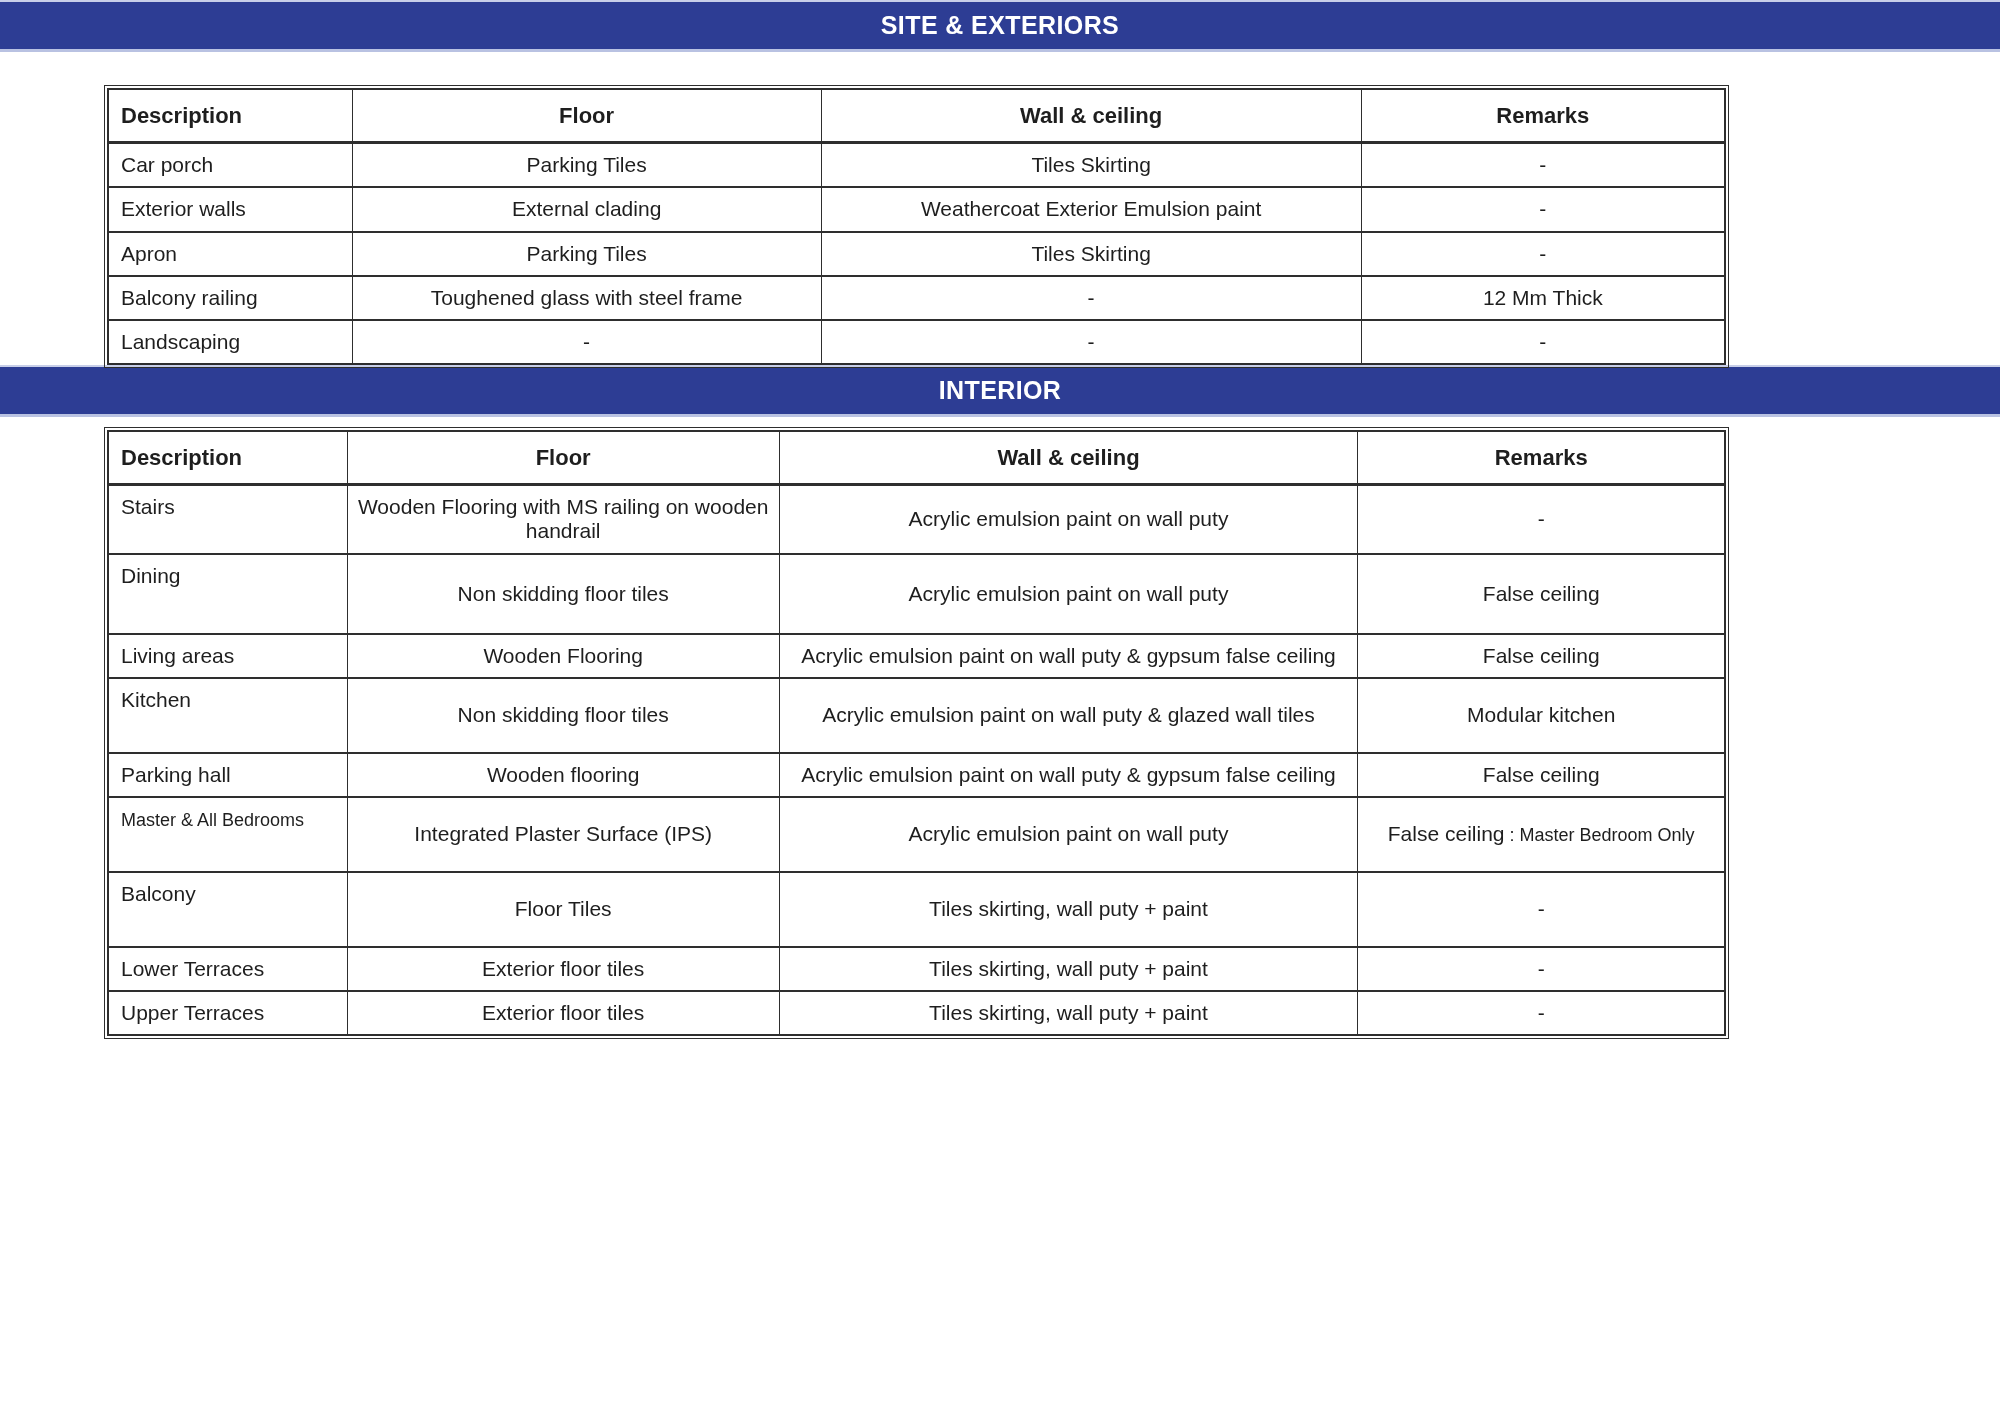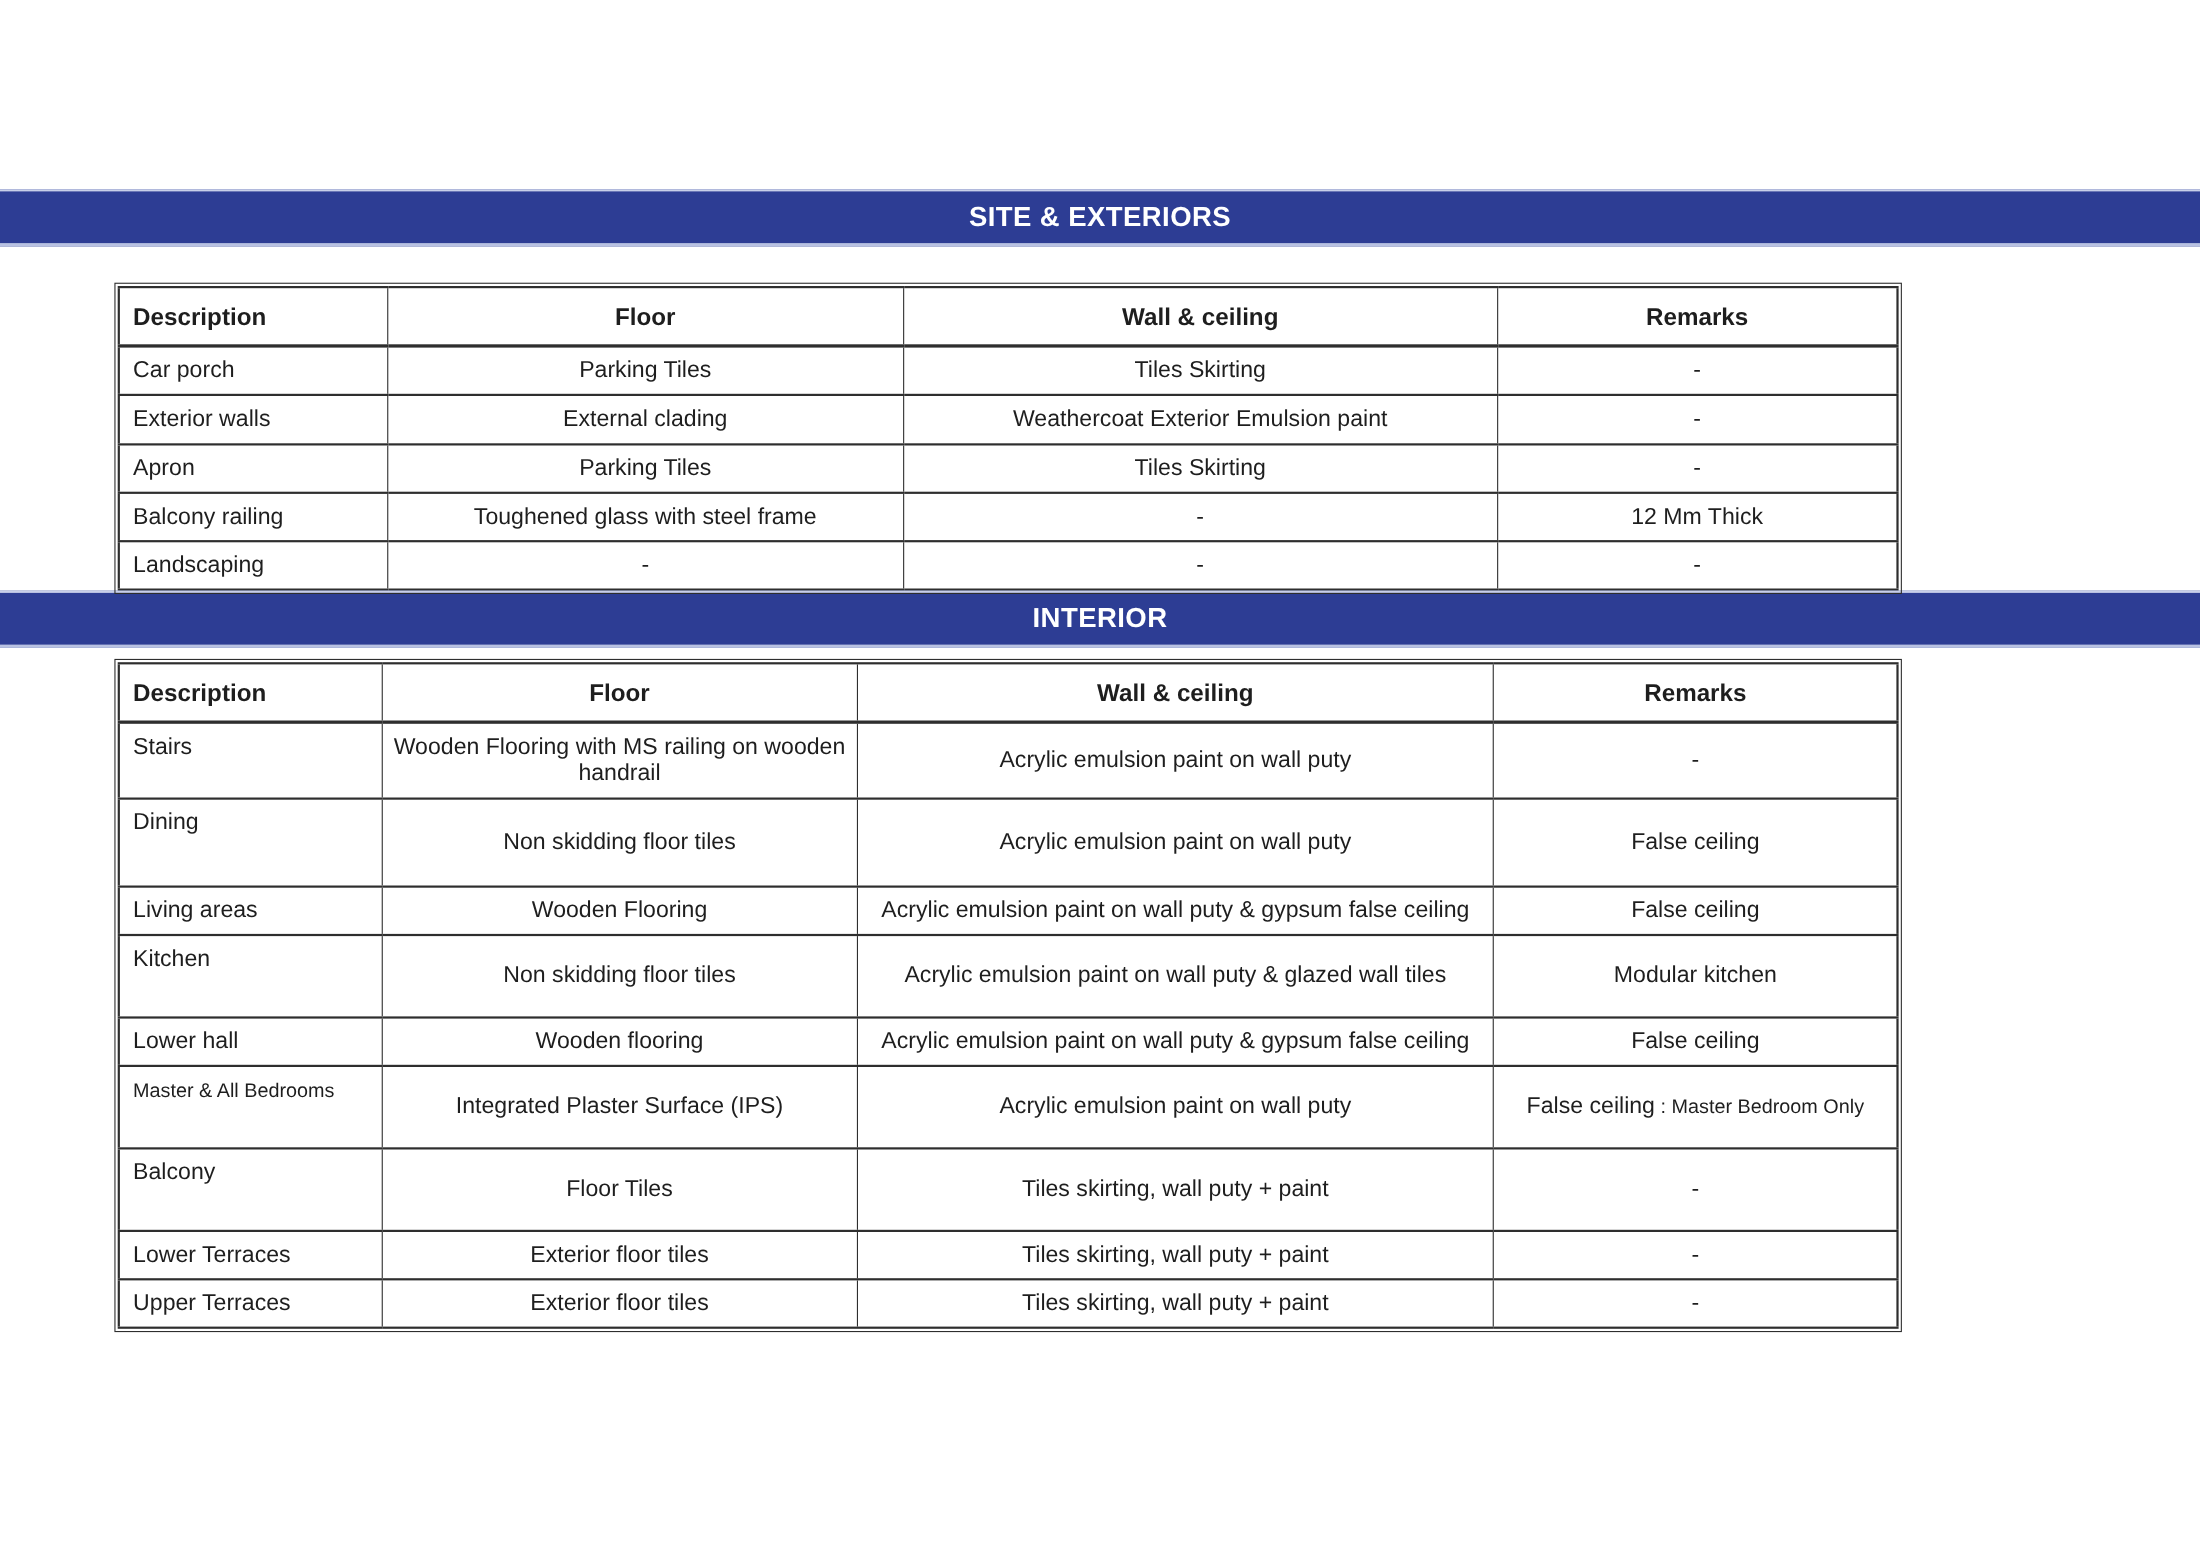--- a/index.html
+++ b/index.html
@@ -25,21 +25,21 @@
     align-items: center;
     justify-content: center;
     box-sizing: border-box;
   }
   .banner .banner-title {
     color: #ffffff;
     font-size: 25px;
     font-weight: 700;
     letter-spacing: 0.4px;
   }
-  .banner-site { margin-top: 172px; }
+  .banner-site { }
   .banner-interior { }
 
   table.spec-table {
     border-collapse: collapse;
     table-layout: fixed;
     width: 1619px;
     margin-left: 107px;
     border: 2px solid #2e2e2e;
     outline: 1px solid #2e2e2e;
     outline-offset: 2px;
@@ -188,21 +188,21 @@
           <td>Acrylic emulsion paint on wall puty &amp; gypsum false ceiling</td>
           <td>False ceiling</td>
         </tr>
         <tr>
           <td class="desc">Kitchen</td>
           <td>Non skidding floor tiles</td>
           <td>Acrylic emulsion paint on wall puty &amp; glazed wall tiles</td>
           <td>Modular kitchen</td>
         </tr>
         <tr>
-          <td class="desc">Lower hall</td>
+          <td class="desc">Parking hall</td>
           <td>Wooden flooring</td>
           <td>Acrylic emulsion paint on wall puty &amp; gypsum false ceiling</td>
           <td>False ceiling</td>
         </tr>
         <tr>
           <td class="desc"><span class="small">Master  &amp; All Bedrooms</span></td>
           <td>Integrated Plaster Surface (IPS)</td>
           <td>Acrylic emulsion paint on wall puty</td>
           <td><span>False ceiling</span><span class="small"> : Master Bedroom Only</span></td>
         </tr>

